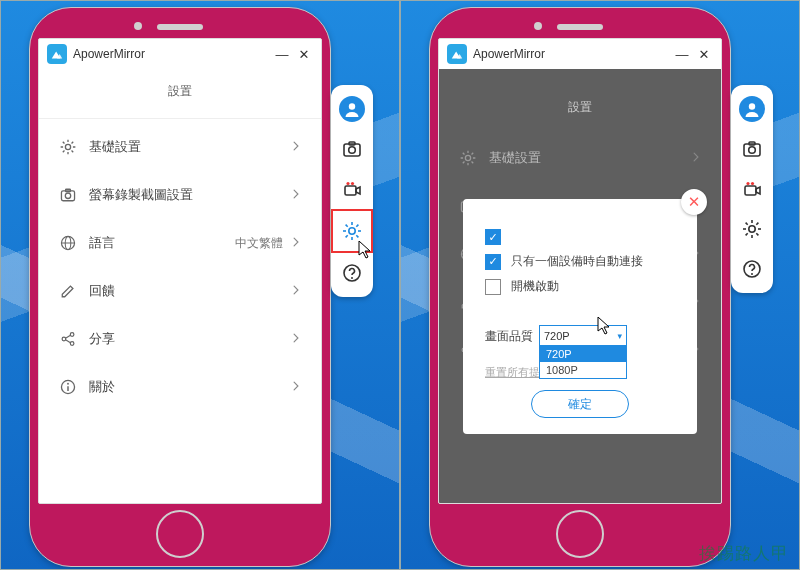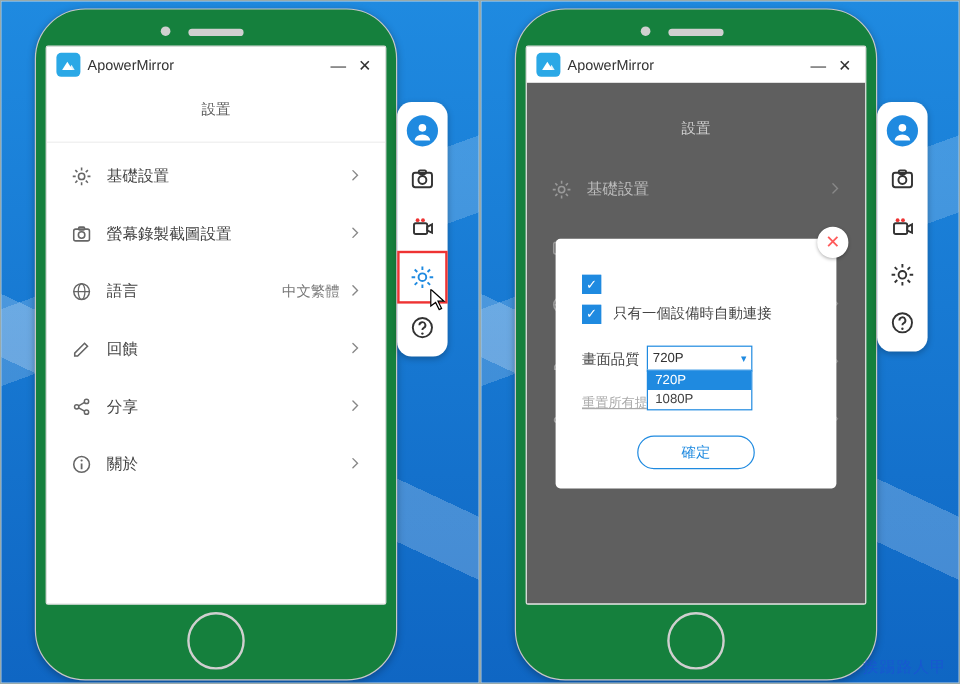--- a/index.html
+++ b/index.html
@@ -8,21 +8,21 @@
   .half{position:relative;width:400px;height:570px;overflow:hidden;border:1px solid #9aa;box-sizing:border-box;}
 
   
   .sky{position:absolute;inset:0;
        background:
          linear-gradient(25deg, transparent 36%, rgba(255,255,255,0.22) 36%, rgba(255,255,255,0.22) 43%, transparent 43%),
          linear-gradient(-20deg, transparent 55%, rgba(255,255,255,0.18) 55%, rgba(255,255,255,0.18) 64%, transparent 64%),
          linear-gradient(#1f8ae0,#0f66c3);}
 
   
-  .phone{position:absolute;left:28px;top:6px;width:300px;height:558px;background:#15803d;border:1px solid #c7c7c7;border-radius:42px;box-shadow:0 2px 6px rgba(0,0,0,.25);}
+  .phone{position:absolute;left:28px;top:6px;width:300px;height:558px;background:#be185d;border:1px solid #c7c7c7;border-radius:42px;box-shadow:0 2px 6px rgba(0,0,0,.25);}
   .earpiece{position:absolute;top:16px;left:50%;transform:translateX(-50%);width:46px;height:6px;border-radius:3px;background:#d0d0d0;}
   .sensor{position:absolute;top:14px;left:50%;margin-left:-46px;width:8px;height:8px;border-radius:50%;background:#d0d0d0;}
   .homebtn{position:absolute;bottom:8px;left:50%;transform:translateX(-50%);width:44px;height:44px;border:2px solid #cfcfcf;border-radius:50%;}
   .screen{position:absolute;top:30px;left:8px;right:8px;bottom:62px;background:#fff;border:1px solid #ddd;border-radius:2px;overflow:hidden;}
 
   
   .titlebar{height:30px;display:flex;align-items:center;padding:0 8px;font-size:12px;color:#333;}
   .logo{width:20px;height:20px;border-radius:4px;background:#2aa8e6;display:flex;align-items:center;justify-content:center;margin-right:6px;}
   .logo svg{width:14px;height:14px;}
   .titlebar .spacer{flex:1}
@@ -47,35 +47,35 @@
 
   
   .dim{position:absolute;inset:0;background:rgba(50,50,50,.78);}
   .modal{position:absolute;top:130px;left:24px;right:24px;background:#fff;border-radius:4px;padding:22px 22px 16px;font-size:12px;color:#444;}
   .closeX{position:absolute;top:-10px;right:-10px;width:22px;height:22px;border:2px solid #fff;border-radius:50%;background:#fff;color:#ff5a5a;font-size:15px;display:flex;align-items:center;justify-content:center;box-shadow:0 1px 3px rgba(0,0,0,.3);cursor:pointer;}
   .chk{display:flex;align-items:center;margin:8px 0;}
   .chk .box{width:14px;height:14px;border:1px solid #1f8ae0;margin-right:10px;display:flex;align-items:center;justify-content:center;font-size:11px;color:#fff;}
   .chk .box.on{background:#1f8ae0;}
   .chk .box.off{border-color:#888;}
 
-  .qrow{margin-top:18px;display:flex;align-items:center;position:relative;}
+  .qrow{margin-top:30px;display:flex;align-items:center;position:relative;}
   .qrow .lab{margin-right:6px;}
   .sel{border:1px solid #1f8ae0;height:20px;min-width:78px;padding:0 4px;display:flex;align-items:center;justify-content:space-between;font-size:11px;color:#333;cursor:pointer;}
   .dropdown{position:absolute;left:54px;top:20px;border:1px solid #1f8ae0;background:#fff;font-size:11px;z-index:5;min-width:86px;}
   .dropdown div{padding:2px 6px;}
   .dropdown .hi{background:#1f8ae0;color:#fff;}
   .resetlnk{margin-top:18px;font-size:11px;color:#aaa;text-decoration:underline;cursor:pointer;display:inline-block;}
-  .okbtn{margin:20px auto 0;width:96px;height:26px;border:1px solid #1f8ae0;border-radius:14px;color:#1f8ae0;display:flex;align-items:center;justify-content:center;font-size:12px;cursor:pointer;}
+  .okbtn{margin:10px auto 0;width:96px;height:26px;border:1px solid #1f8ae0;border-radius:14px;color:#1f8ae0;display:flex;align-items:center;justify-content:center;font-size:12px;cursor:pointer;}
 
   
   .ghostlist{padding-top:56px;}
   .ghostlist .row{color:#bcbcbc;}
   .ghostlist .row .ic{color:#9a9a9a;}
 
-  .watermark{position:absolute;right:10px;bottom:4px;font-size:13px;color:#1d4ed8;opacity:.6;letter-spacing:1px;pointer-events:none;margin-top:40px;}
+  .watermark{position:absolute;right:10px;bottom:4px;font-size:17px;color:#15803d;opacity:.6;letter-spacing:1px;pointer-events:none;margin-top:40px;}
 
   
   .cursor{position:absolute;width:14px;height:18px;color:#000;pointer-events:none;}
 </style>
 </head>
 <body>
 
 <svg width="0" height="0" style="position:absolute">
   <defs>
     <g id="i-gear">
@@ -355,20 +355,24 @@
 
           <div class="modal">
             <div class="closeX">✕</div>
             <div class="chk">
               <span class="box on">✓</span>
             </div>
             <div class="chk">
               <span class="box on">✓</span>
               <span>只有一個設備時自動連接</span>
             </div>
+            <div class="chk">
+              <span class="box off"></span>
+              <span>開機啟動</span>
+            </div>
             <div class="qrow">
               <span class="lab">畫面品質</span>
               <span class="sel">
                 <span>720P</span>
                 <span style="font-size:9px;color:#1f8ae0;">▾</span>
               </span>
               <div class="dropdown">
                 <div class="hi">720P</div>
                 <div>1080P</div>
               </div>

